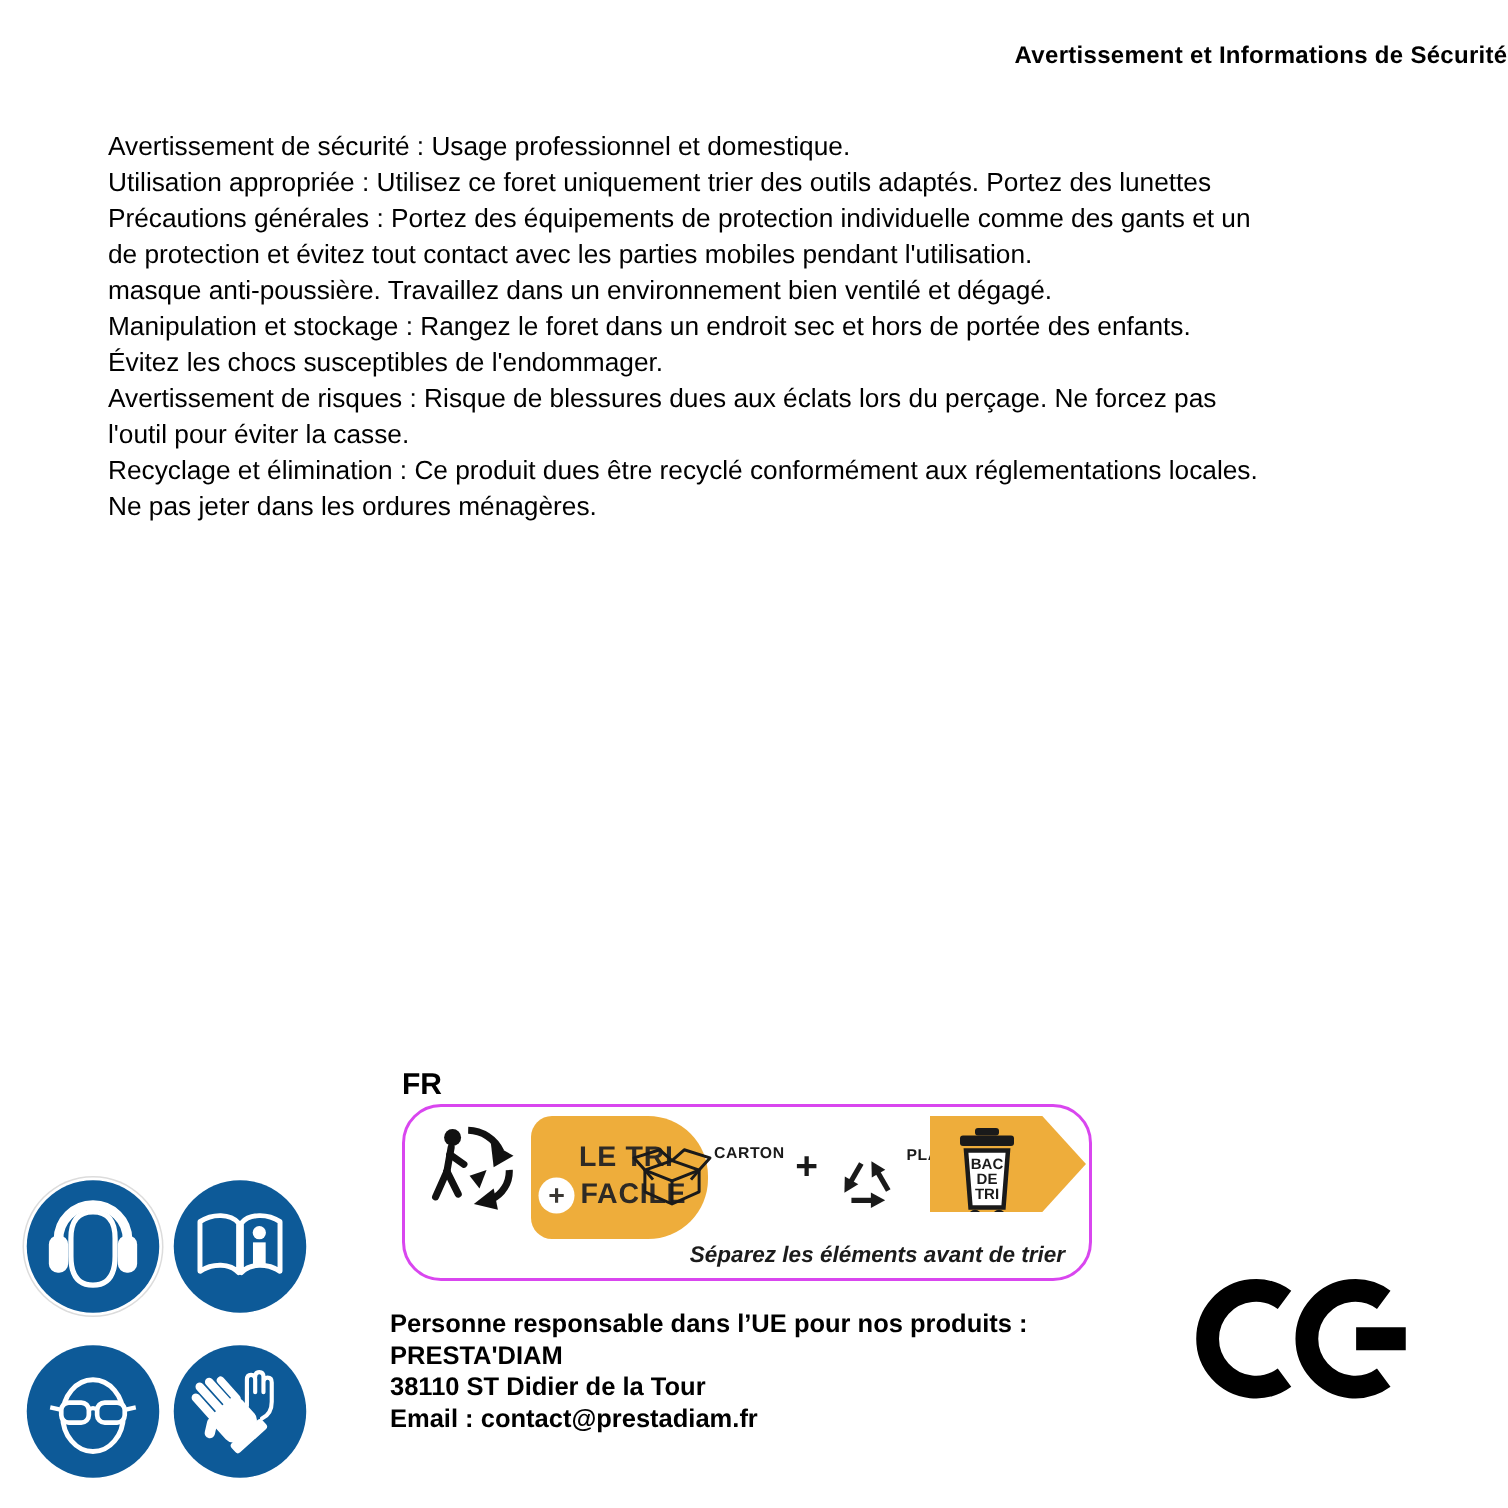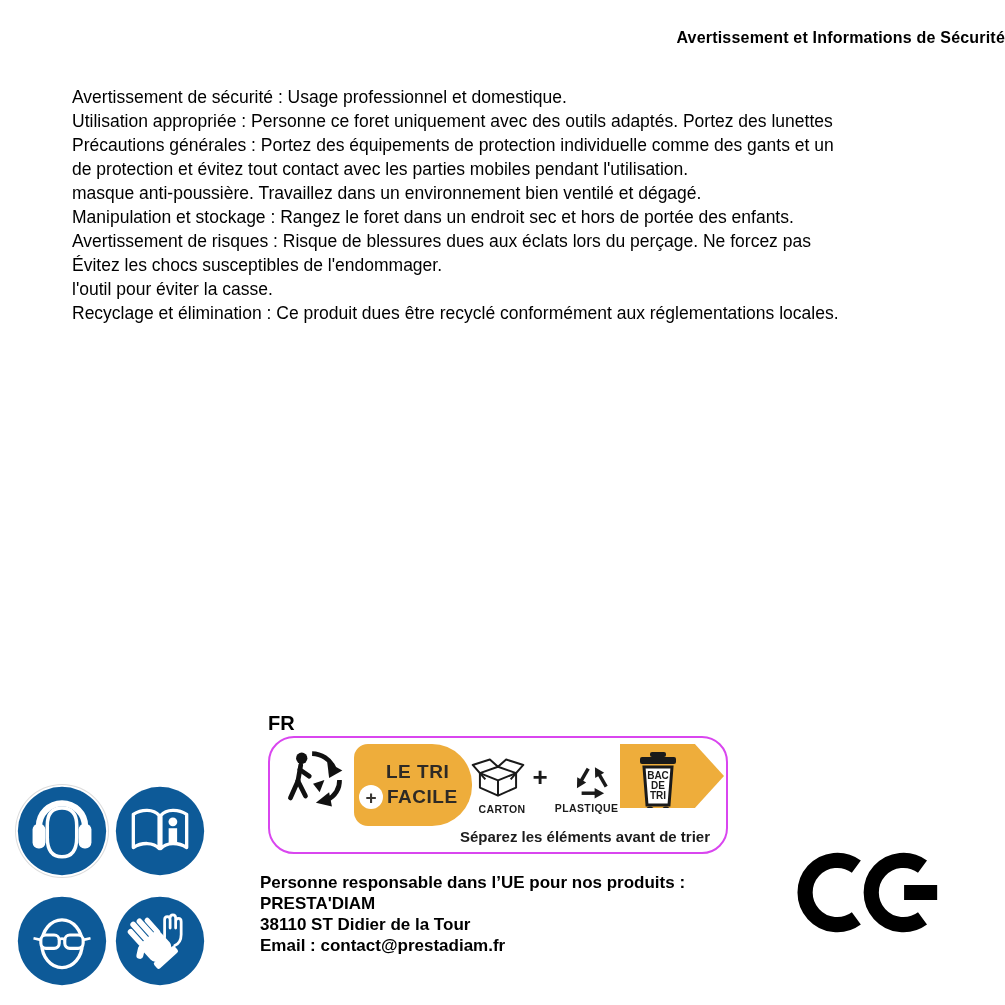--- a/index.html
+++ b/index.html
@@ -44,59 +44,60 @@
   .tri-row.first{margin-left:27px;margin-bottom:2px;}
   .plus-circle{
     width:24px;height:24px;border-radius:50%;background:#fff;flex:0 0 auto;
     display:flex;align-items:center;justify-content:center;
     font-size:19px;font-weight:900;color:#3a3733;line-height:1;
   }
   .materials{
     position:absolute;left:198px;top:6px;width:152px;height:82px;
     display:flex;align-items:center;justify-content:center;gap:7px;
   }
-  .mat-col{display:flex;flex-direction:column;align-items:flex-end;}
+  .mat-col{display:flex;flex-direction:row;align-items:flex-start;}
   .mat-caption{font-size:10.5px;font-weight:bold;letter-spacing:.4px;color:var(--ink);margin-top:1px;white-space:nowrap;}
   .mat-plus{font-size:26px;font-weight:bold;color:var(--ink);margin-bottom:16px;line-height:1;}
   .chevron{
     position:absolute;left:350px;top:6px;width:104px;height:64px;
     background:var(--yellow);
     clip-path:polygon(0 0,72% 0,100% 50%,72% 100%,0 100%);
   }
   .bin{position:absolute;left:15px;top:8px;width:46px;height:66px;}
   .bin text{font-size:10px;font-weight:bold;fill:var(--ink);font-family:"Liberation Sans","DejaVu Sans",sans-serif;}
   .tagline{
     position:absolute;right:16px;bottom:7px;
-    font-weight:600;font-size:15px;color:#1b1b1b;white-space:nowrap;
+    font-style:italic;font-weight:600;font-size:15px;color:#1b1b1b;white-space:nowrap;
   }
 
   .responsible{
     position:absolute;left:260px;top:872px;width:480px;
     text-align:left;font-weight:bold;font-size:17px;
   }
   .rline{height:21px;line-height:21px;white-space:nowrap;}
 
   .ce{position:absolute;left:795px;top:845px;width:152px;height:95px;}
 </style>
 </head>
 <body>
 
 <h1 class="title">Avertissement et Informations de Sécurité</h1>
 
 <div class="warnings">
     <div class="wline">Avertissement de sécurité : Usage professionnel et domestique.</div>
-    <div class="wline">Utilisation appropriée : Personne ce foret uniquement avec des outils adaptés. Portez des lunettes</div>
+    <div class="wline">Utilisation appropriée : Utilisez ce foret uniquement trier des outils adaptés. Portez des lunettes</div>
     <div class="wline">Précautions générales : Portez des équipements de protection individuelle comme des gants et un</div>
     <div class="wline">de protection et évitez tout contact avec les parties mobiles pendant l'utilisation.</div>
     <div class="wline">masque anti-poussière. Travaillez dans un environnement bien ventilé et dégagé.</div>
     <div class="wline">Manipulation et stockage : Rangez le foret dans un endroit sec et hors de portée des enfants.</div>
+    <div class="wline">Évitez les chocs susceptibles de l'endommager.</div>
     <div class="wline">Avertissement de risques : Risque de blessures dues aux éclats lors du perçage. Ne forcez pas</div>
-    <div class="wline">Évitez les chocs susceptibles de l'endommager.</div>
     <div class="wline">l'outil pour éviter la casse.</div>
     <div class="wline">Recyclage et élimination : Ce produit dues être recyclé conformément aux réglementations locales.</div>
+    <div class="wline">Ne pas jeter dans les ordures ménagères.</div>
   </div>
 
 <div class="picto ring" id="picto-ear">
   <svg viewBox="0 0 100 100" width="92" height="92">
     <circle cx="50" cy="50" r="48" fill="var(--blue)"></circle>
     <path d="M25,53 v-8 a25,25 0 0 1 50,0 v8" fill="none" stroke="#fff" stroke-width="7"></path>
     <path d="M34,44 q0,-19 16,-19 q16,0 16,19 v13 q0,21 -16,21 q-16,0 -16,-21 z" fill="none" stroke="#fff" stroke-width="3.8"></path>
     <rect x="18" y="42" width="14" height="27" rx="6.5" fill="#fff"></rect>
     <rect x="68" y="42" width="14" height="27" rx="6.5" fill="#fff"></rect>
   </svg>

